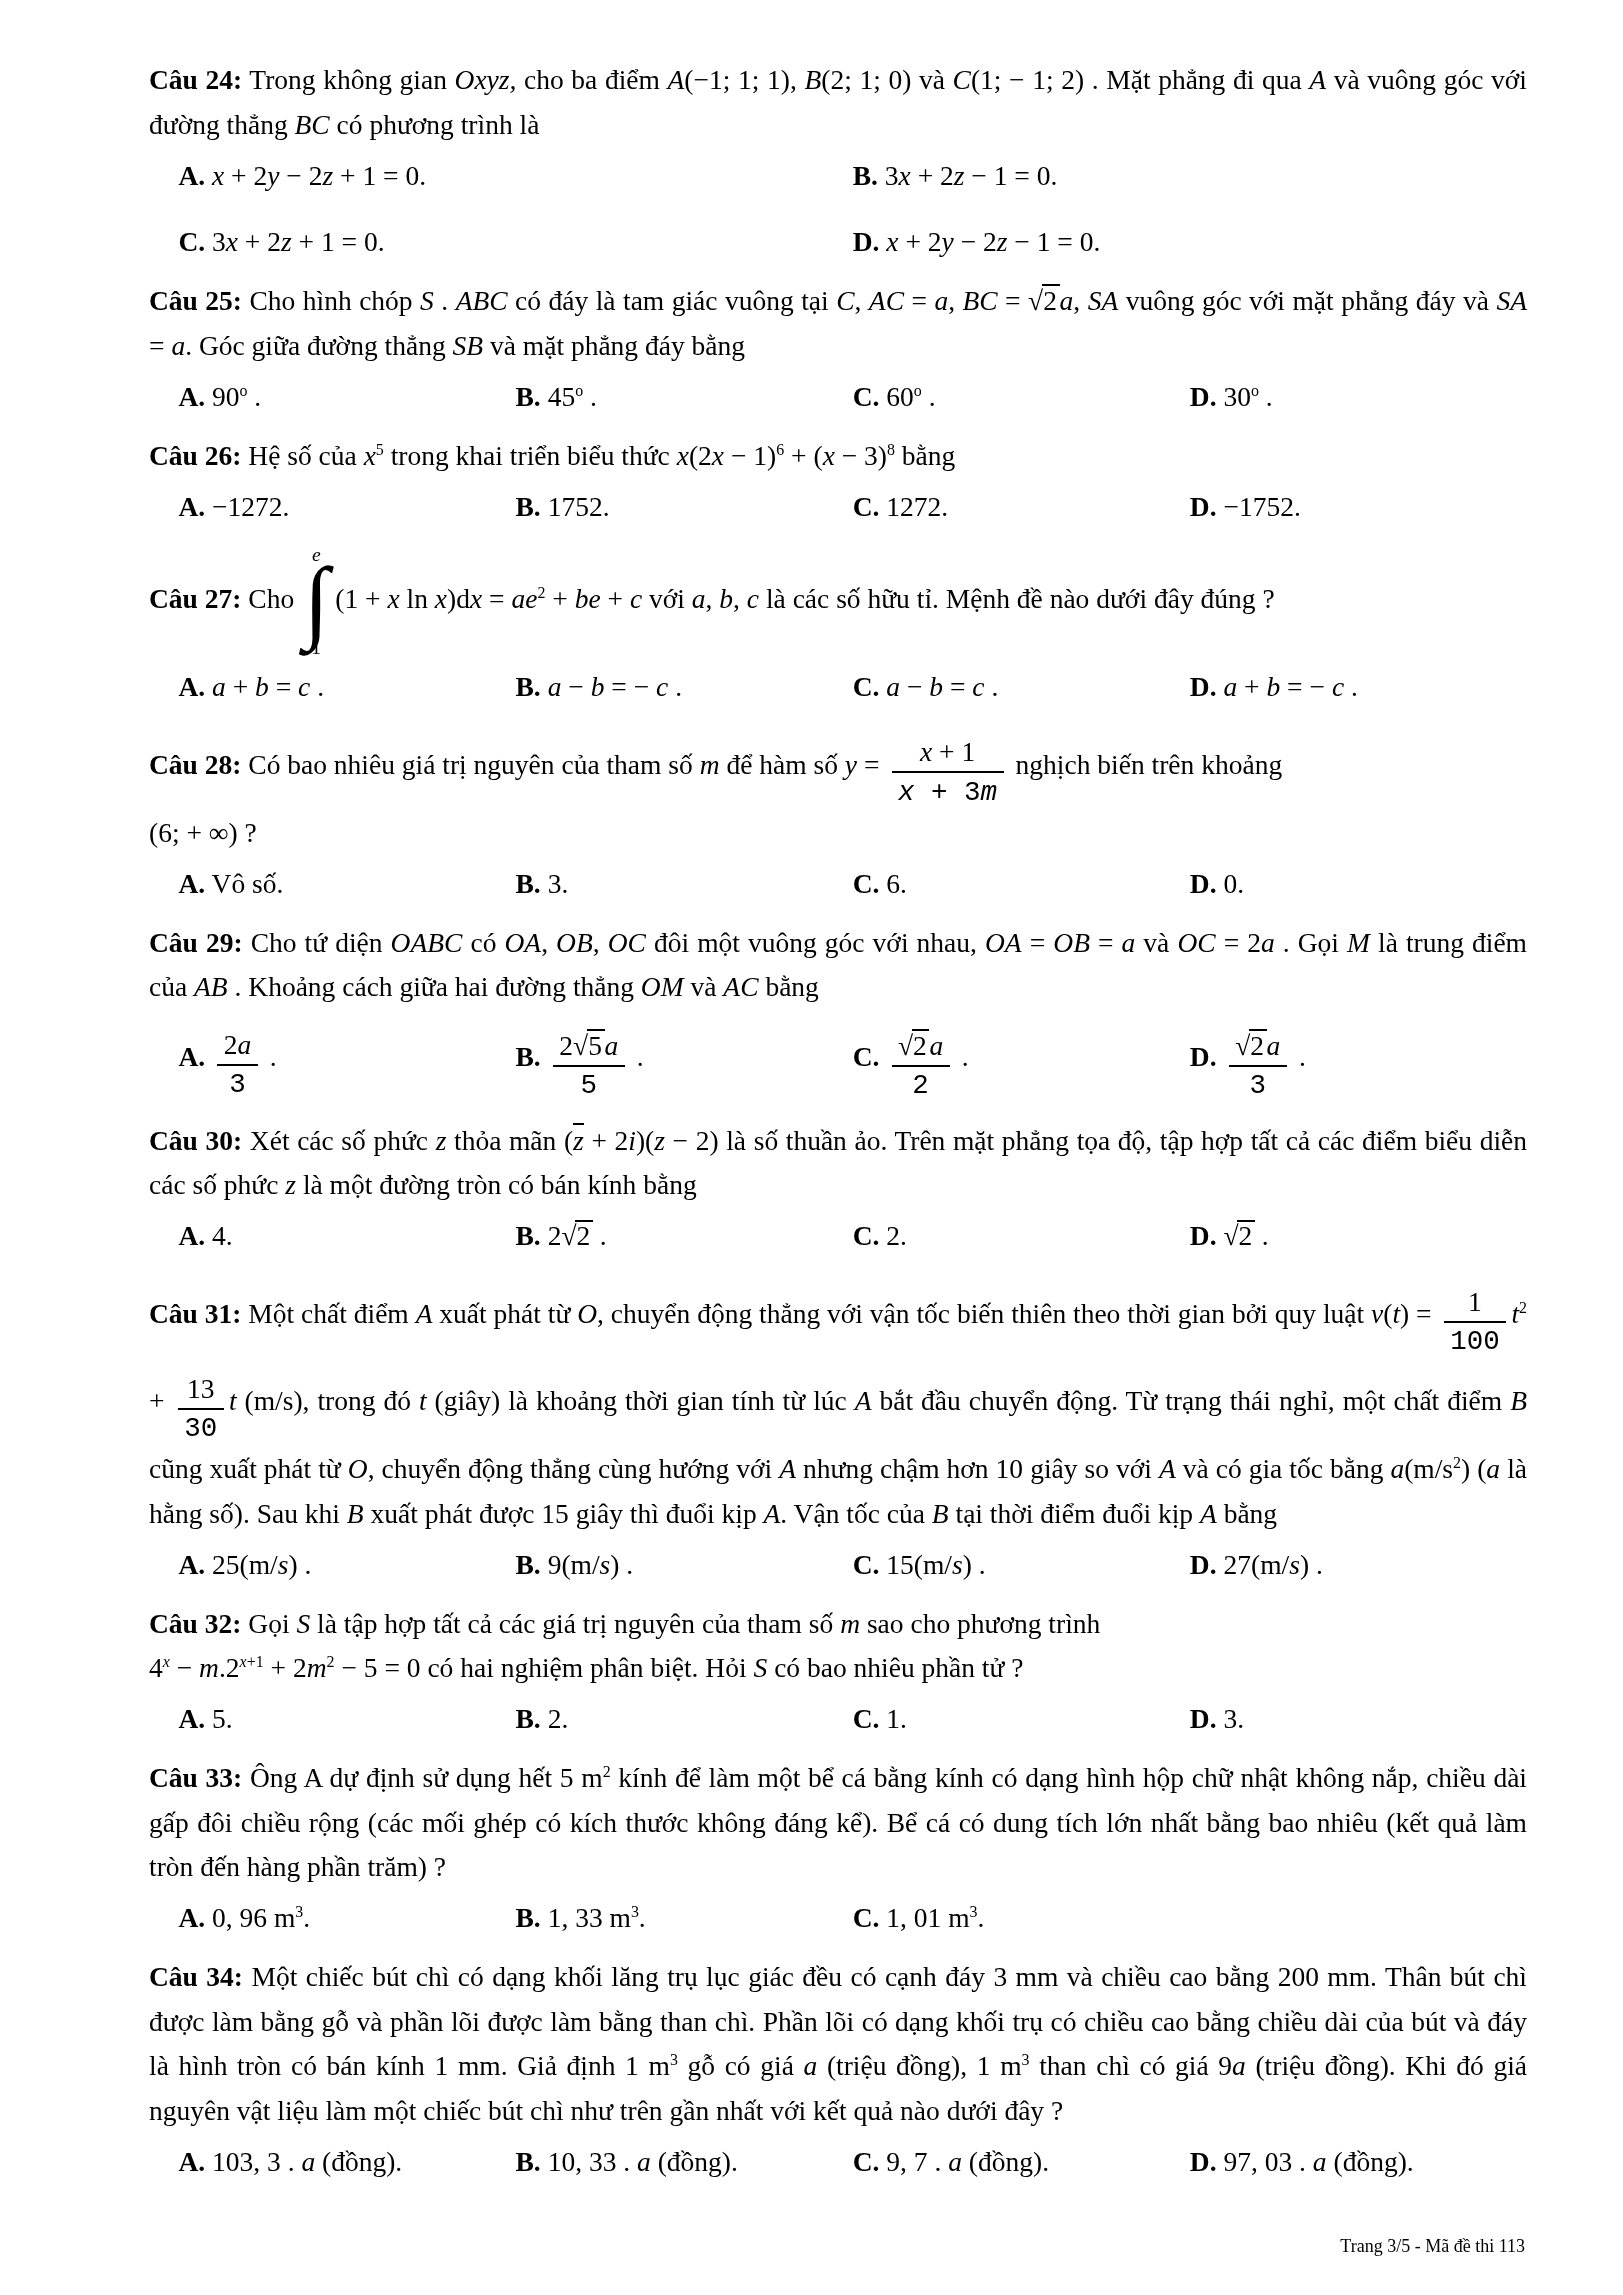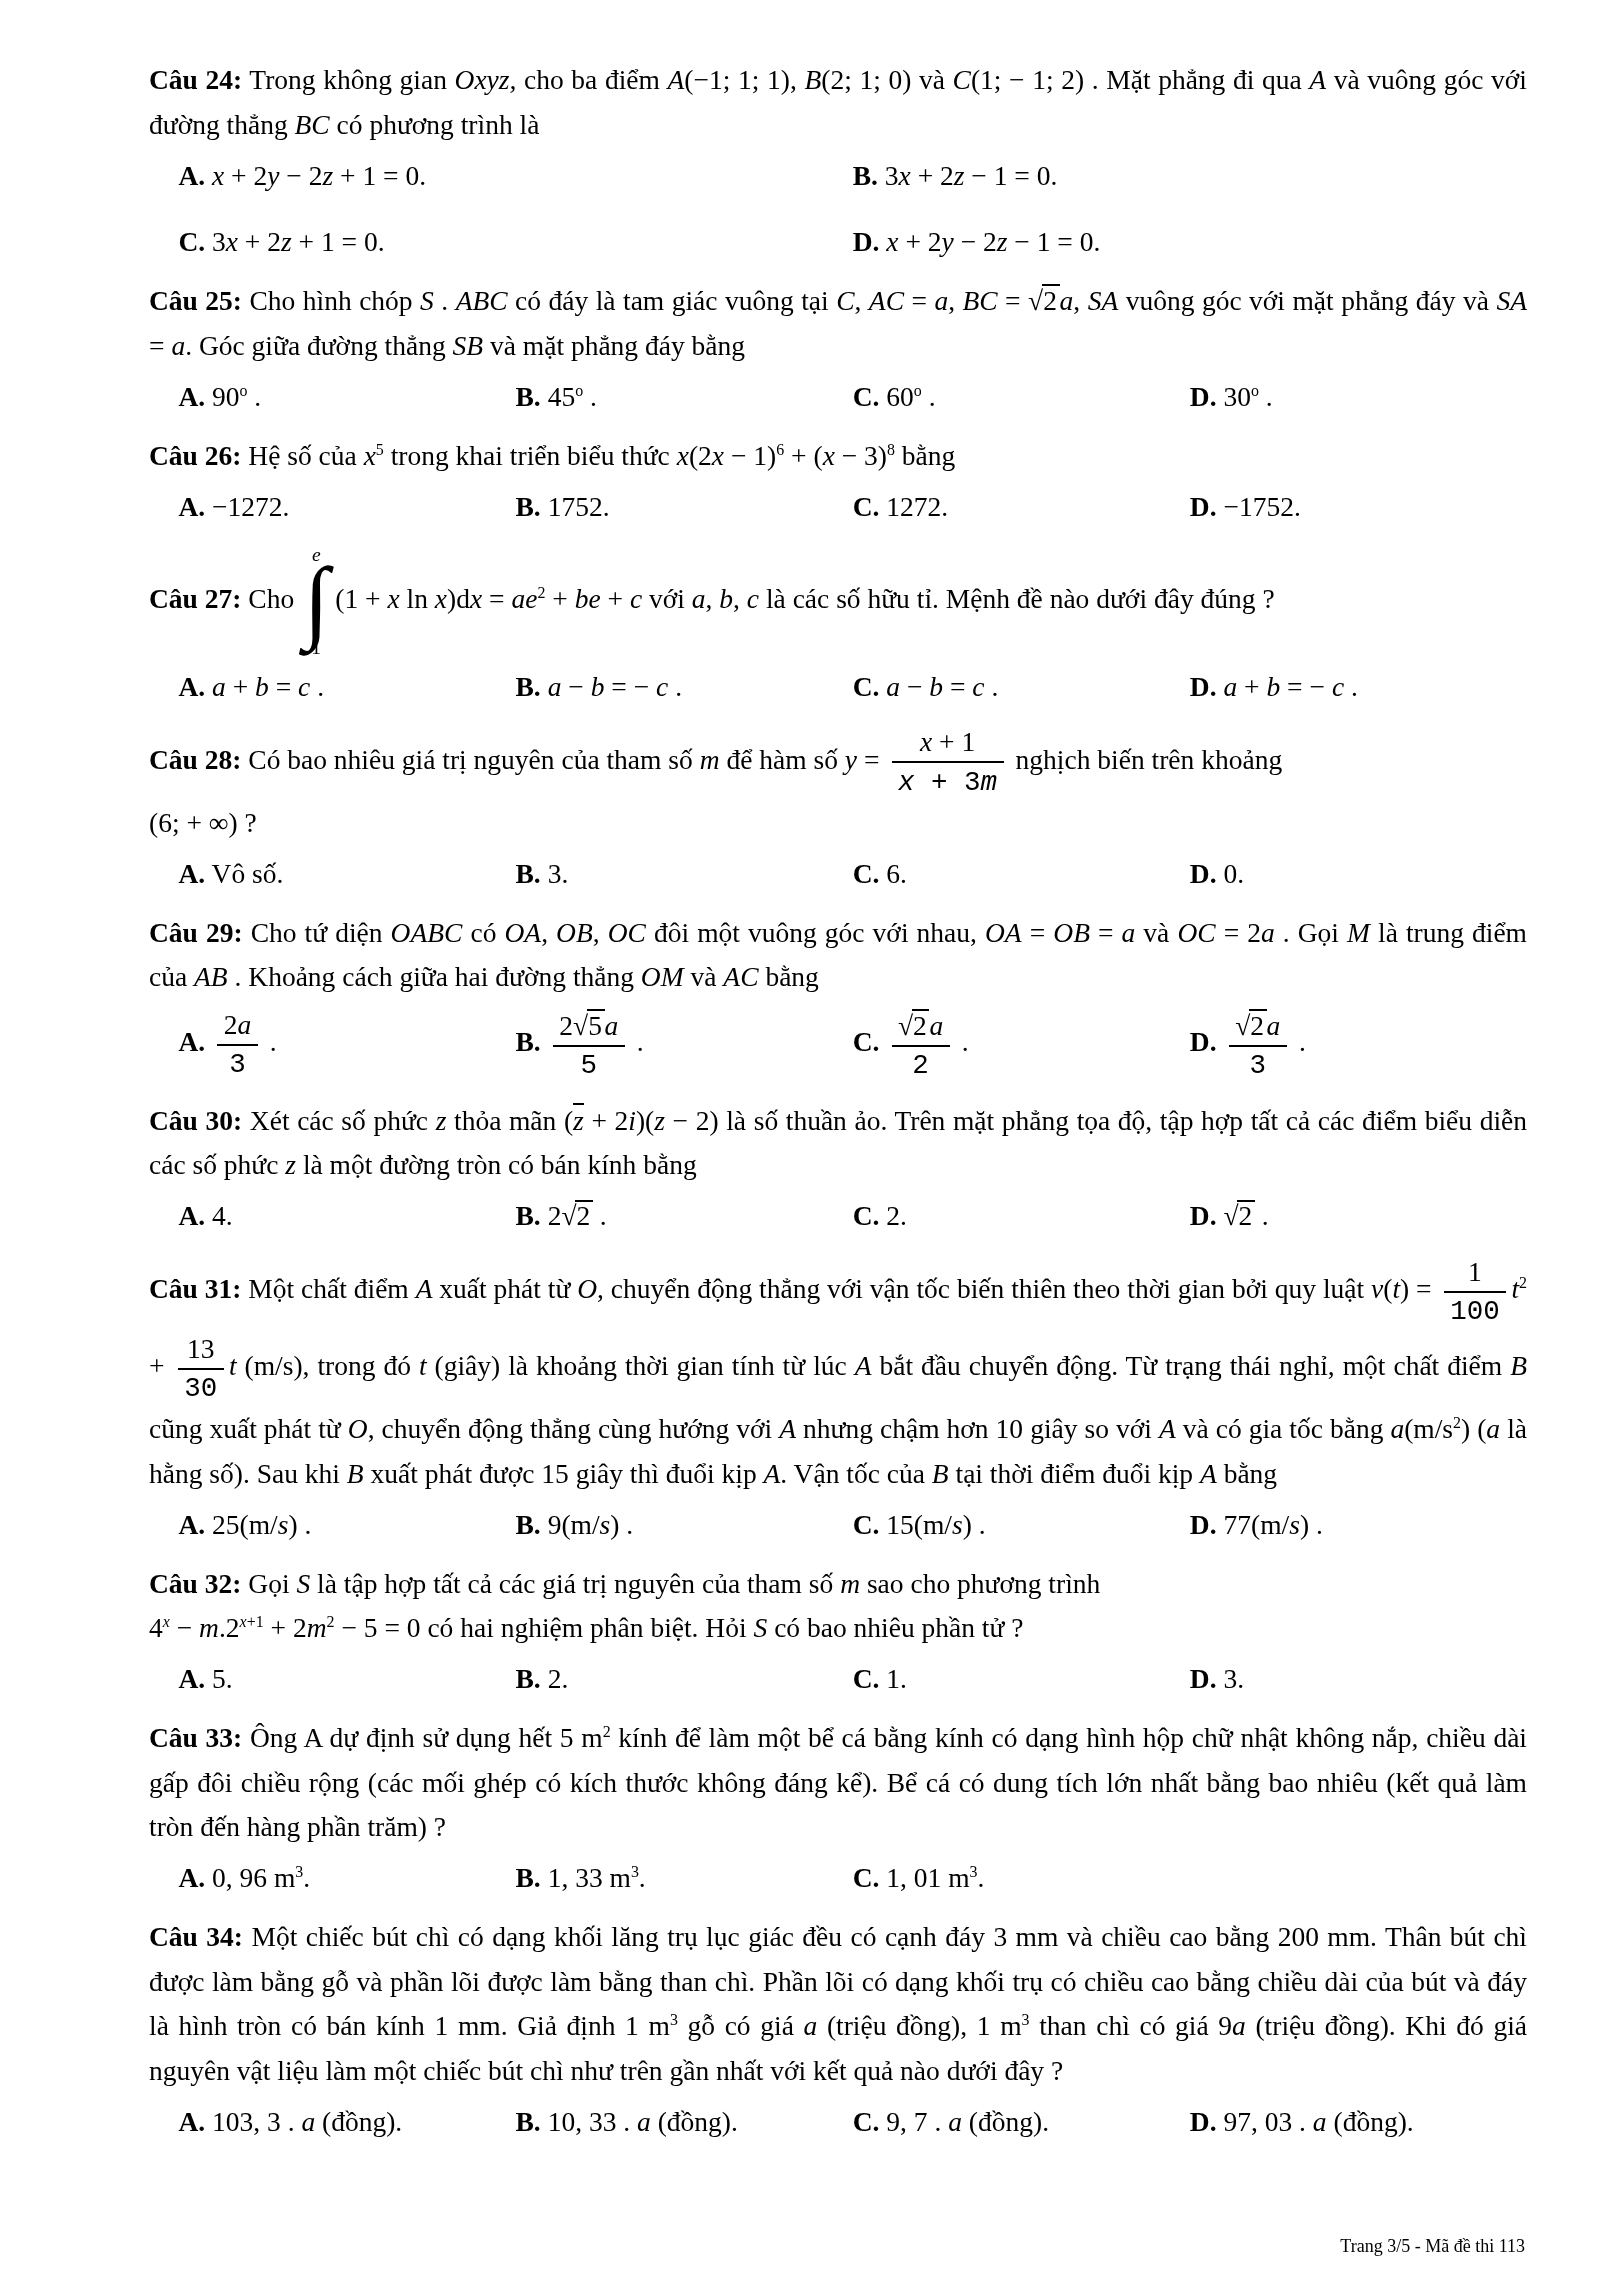--- a/index.html
+++ b/index.html
@@ -43,20 +43,21 @@
     display: inline-block;
     vertical-align: middle;
     text-align: center;
     line-height: 1.15;
     margin: 2.6px 5.2px;
   }
   .frac .n {
     display: block;
     padding: 0 6.5px 3.3px;
     border-bottom: 2.6px solid #000;
+    margin-top: 10px;
   }
   .frac .d { display: block; padding: 3.3px 6.5px 0; font-family: Liberation Mono, monospace; }
   
   .sqrt { white-space: nowrap; }
   .sqrt .r { font-style: normal; letter-spacing: -1.3px; }
   .sqrt .b {
     display: inline-block;
     border-top: 2.6px solid #000;
     padding: 0.7px 2.6px 0 1.3px;
     line-height: 1.05;
@@ -158,21 +159,21 @@
         <div class="opt"><b class="olb">C.</b> <span>2.</span></div>
         <div class="opt"><b class="olb">D.</b> <span class="sqrt"><span class="r">√</span><span class="b"><span>2</span></span></span><span> .</span></div>
       </div>
     </section>
     <section class="q">
       <p class="head"><b class="lbl">Câu 31:</b> <span>Một chất điểm </span><span class="it">A</span><span> xuất phát từ </span><span class="it">O</span><span>, chuyển động thẳng với vận tốc biến thiên theo thời gian bởi quy luật </span><span class="it">v</span><span>(</span><span class="it">t</span><span>) = </span><span class="frac"><span class="n"><span>1</span></span><span class="d"><span>100</span></span></span><span class="it">t</span><sup class="sup">2</sup><span> + </span><span class="frac"><span class="n"><span>13</span></span><span class="d"><span>30</span></span></span><span class="it">t</span><span> (m/s), trong đó </span><span class="it">t</span><span> (giây) là khoảng thời gian tính từ lúc </span><span class="it">A</span><span> bắt đầu chuyển động. Từ trạng thái nghỉ, một chất điểm </span><span class="it">B</span><span> cũng xuất phát từ </span><span class="it">O</span><span>, chuyển động thẳng cùng hướng với </span><span class="it">A</span><span> nhưng chậm hơn 10 giây so với </span><span class="it">A</span><span> và có gia tốc bằng </span><span class="it">a</span><span>(m/s</span><sup class="sup">2</sup><span>) (</span><span class="it">a</span><span> là hằng số). Sau khi </span><span class="it">B</span><span> xuất phát được 15 giây thì đuổi kịp </span><span class="it">A</span><span>. Vận tốc của </span><span class="it">B</span><span> tại thời điểm đuổi kịp </span><span class="it">A</span><span> bằng</span></p>
       <div class="opts cols4">
         <div class="opt"><b class="olb">A.</b> <span>25(m/</span><span class="it">s</span><span>) .</span></div>
         <div class="opt"><b class="olb">B.</b> <span>9(m/</span><span class="it">s</span><span>) .</span></div>
         <div class="opt"><b class="olb">C.</b> <span>15(m/</span><span class="it">s</span><span>) .</span></div>
-        <div class="opt"><b class="olb">D.</b> <span>77(m/</span><span class="it">s</span><span>) .</span></div>
+        <div class="opt"><b class="olb">D.</b> <span>27(m/</span><span class="it">s</span><span>) .</span></div>
       </div>
     </section>
     <section class="q">
       <p class="head"><b class="lbl">Câu 32:</b> <span>Gọi </span><span class="it">S</span><span> là tập hợp tất cả các giá trị nguyên của tham số </span><span class="it">m</span><span> sao cho phương trình</span><br><span>4</span><sup class="sup"><span class="it">x</span></sup><span> − </span><span class="it">m</span><span>.2</span><sup class="sup"><span class="it">x</span><span>+1</span></sup><span> + 2</span><span class="it">m</span><sup class="sup">2</sup><span> − 5 = 0 có hai nghiệm phân biệt. Hỏi </span><span class="it">S</span><span> có bao nhiêu phần tử ?</span></p>
       <div class="opts cols4">
         <div class="opt"><b class="olb">A.</b> <span>5.</span></div>
         <div class="opt"><b class="olb">B.</b> <span>2.</span></div>
         <div class="opt"><b class="olb">C.</b> <span>1.</span></div>
         <div class="opt"><b class="olb">D.</b> <span>3.</span></div>
       </div>

